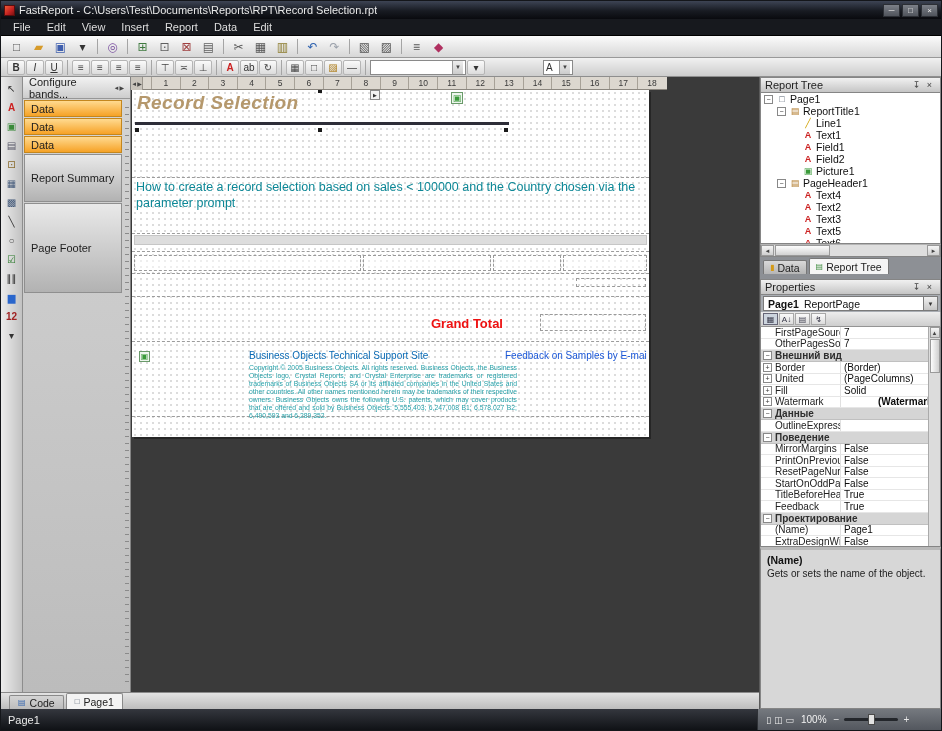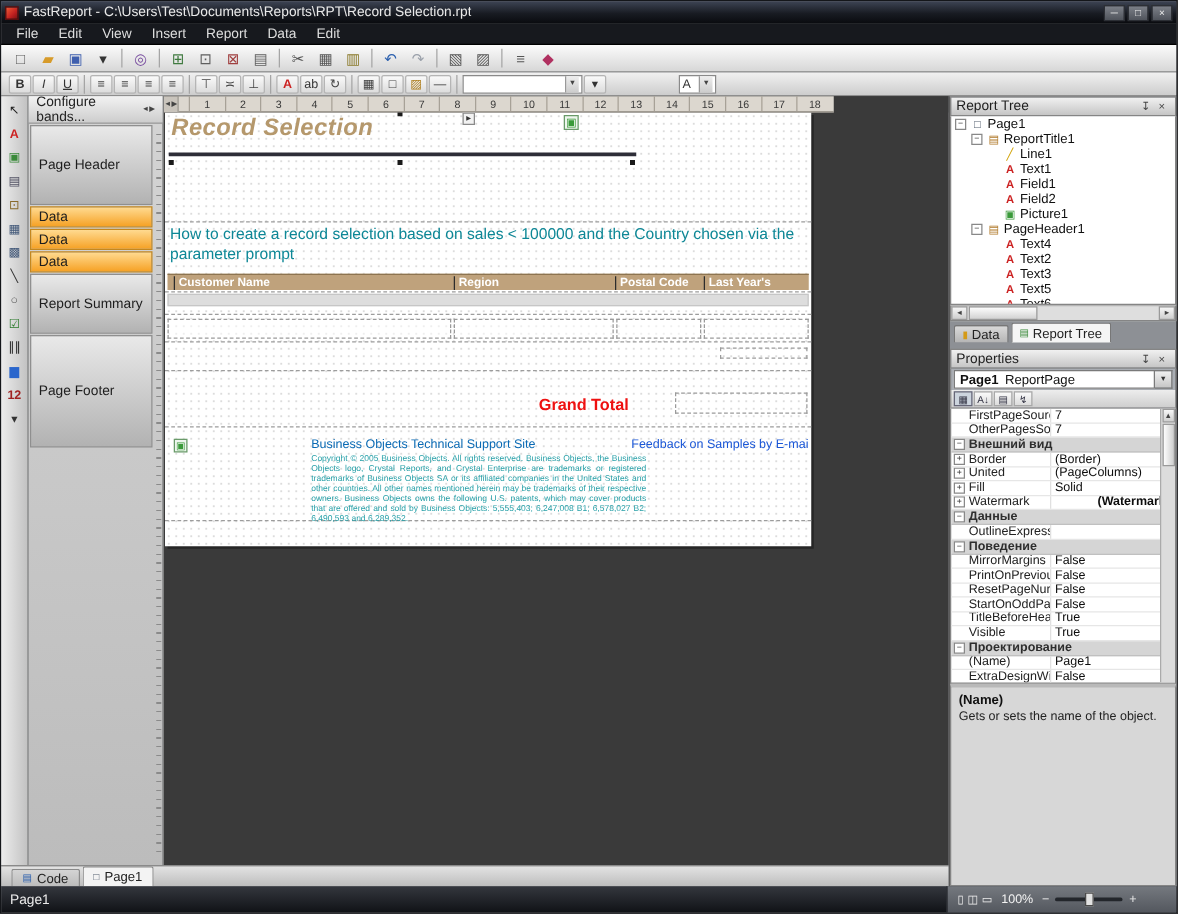--- a/index.html
+++ b/index.html
@@ -230,21 +230,20 @@
             <div class="tool" style="color: rgb(160, 34, 34); font-weight: bold;">12</div>
             <div class="tool" style="color: rgb(51, 51, 51);">▾</div>
           </div>
 
         <div class="bands">
           <div class="bands-header">
             <span>Configure bands...</span>
             <span class="splitter-glyph">◄▶</span>
           </div>
           <div>
-              <div class="band-row" style="height: 64px;">Page Header</div>
               <div class="band-row data" style="height: 17px;">Data</div>
               <div class="band-row data" style="height: 17px;">Data</div>
               <div class="band-row data" style="height: 17px;">Data</div>
               <div class="band-row" style="height: 48px;">Report Summary</div>
               <div class="band-row" style="height: 90px;">Page Footer</div>
             </div>
           <div class="v-ruler"></div>
         </div>
 
         <div class="design">
@@ -286,26 +285,20 @@
               <div class="title-line"></div>
               <div class="hdl" style="left:3px;top:38px"></div>
               <div class="hdl" style="left:186px;top:38px"></div>
               <div class="hdl" style="left:372px;top:38px"></div>
               <div class="hdl" style="left:186px;top:-1px"></div>
               <div class="obj-mini obj-play">▶</div>
               <div class="obj-mini obj-pic">▣</div>
 
               <div class="hdr-text">How to create a record selection based on sales &lt; 100000 and the Country chosen via the parameter prompt</div>
 
-              <div class="col-bar">
-                  <span class="colh colh-0">Customer Name</span>
-                  <span class="colh colh-1">Region</span>
-                  <span class="colh colh-2">Postal Code</span>
-                  <span class="colh colh-3">Last Year's</span>
-                </div>
               <div class="gray-bar"></div>
 
               <div class="dcell dc0"></div>
               <div class="dcell dc1"></div>
               <div class="dcell dc2"></div>
               <div class="dcell dc3"></div>
               <div class="dbox-small"></div>
 
               <div class="grand-total">Grand Total</div>
               <div class="gt-box"></div>
@@ -528,21 +521,21 @@
               <div class="prop-value">False</div>
             </div>
             <div class="prop-row">
               <div class="prop-name">
                 <span>TitleBeforeHeade</span>
               </div>
               <div class="prop-value">True</div>
             </div>
             <div class="prop-row">
               <div class="prop-name">
-                <span>Visible</span>
+                <span>Feedback</span>
               </div>
               <div class="prop-value">True</div>
             </div>
             <div class="prop-cat">
               <span class="mini-exp">−</span>
               <span class="cat-label">Проектирование</span>
             </div>
             <div class="prop-row">
               <div class="prop-name">
                 <span>(Name)</span>

